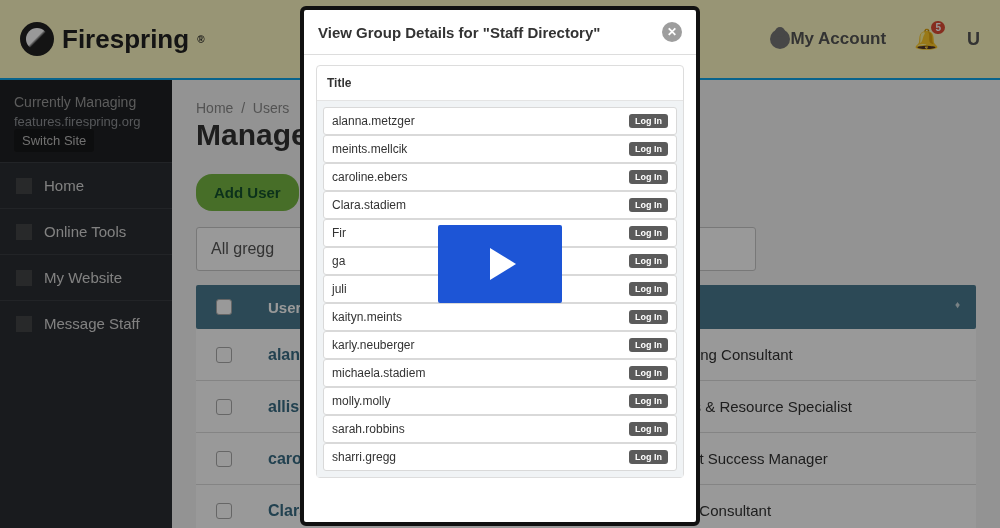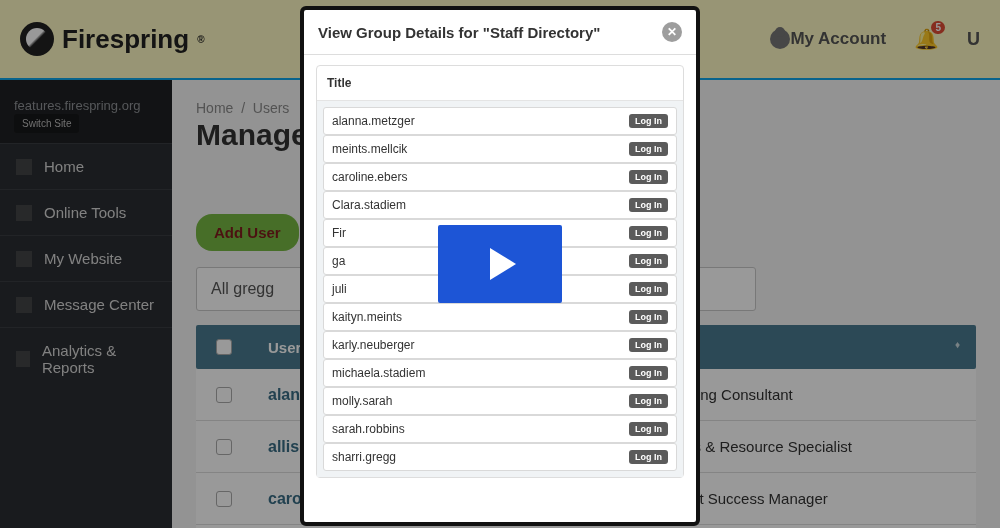--- a/index.html
+++ b/index.html
@@ -19,30 +19,30 @@
     .myacct { display:flex; align-items:flex-end; font-size:17px; font-weight:600; color:#555;padding-left:48px; }
     .avatar-ico { width:20px; height:20px; border-radius:50%; background:#777; position:relative; }
     .avatar-ico::before { content:""; position:absolute; top:-2px; left:5px; width:10px; height:10px; border-radius:50%; background:#777; }
     .bell { position:relative; font-size:20px; color:#555; }
     .bell .badge { position:absolute; top:-6px; right:-6px; background:#e04b34; color:#fff; font-size:10px; padding:1px 4px; border-radius:8px; font-weight:700; }
 
     .sidebar { position:absolute; top:80px; left:0; width:172px; bottom:0; background:#2b2e32; color:#bbb; }
     .managing { padding:14px 14px 10px; background:#1f2124; }
     .managing .lbl { font-size:14px; color:#999; }
     .managing .site { font-size:13px; color:#8f9296; margin-top:4px; }
-    .switch { display:inline-block; margin-top:0; font-size:10px; background:#171819; color:#bcbcbc; padding:4px 8px; border-radius:3px; }
+    .switch { display:inline-block; margin-top:0; font-size:13px; background:#171819; color:#bcbcbc; padding:4px 8px; border-radius:3px; }
     .nav li { list-style:none; padding:14px 16px; font-size:15px; color:#d7d7d7; border-top:1px solid #3a3d41; display:flex; align-items:center; gap:12px; }
     .nav li .ic { width:16px; height:16px; background:#555; opacity:.6; }
 
     .main { position:absolute; left:172px; top:80px; right:0; bottom:0; background:#f5f5f5; padding:20px 24px; }
     .crumbs { font-size:14px; color:#8a8a8a; }
     .crumbs a { color:#8a8a8a; text-decoration:none; }
     h1 { font-size:30px; font-weight:700; color:#333; margin-top:2px; }
     .btns { margin-top:22px; display:flex; gap:10px; }
-    .btn-green { background:#77b843; color:#7f1d1d; font-weight:700; padding:10px 18px; border-radius:16px; font-size:15px;margin-top:40px; }
+    .btn-green { background:#77b843; color:#14532d; font-weight:700; padding:10px 18px; border-radius:16px; font-size:15px; }
     .filterbox { margin-top:16px; background:#fff; border:1px solid #c9c9c9; padding:12px 14px; width:560px; font-size:16px; color:#555; border-radius:3px; }
     .tablehead { margin-top:14px; display:flex; align-items:center; background:#4a7b8f; color:#fff; height:44px; border-radius:2px; }
     .th-check { width:56px; display:flex; justify-content:center; }
     .chk { width:16px; height:16px; background:#fff; border-radius:3px; border:1px solid #aaa; }
     .th { padding:0 16px; font-weight:700; font-size:15px; }
     .th-user { width:280px; }
     .th-spacer { flex:1; }
     .th-title { width:380px; }
     .sorticon { display:inline-block; margin-left:8px; font-size:10px; opacity:.7; }
     .row { display:flex; align-items:center; height:52px; border-bottom:1px solid #ddd; background:#fff; }
@@ -90,43 +90,40 @@
       </div>
       <div class="bell">
         🔔<span class="badge">5</span>
       </div>
       <div style="font-size:18px;font-weight:700;color:#555">U</div>
     </div>
   </div>
 
   <div class="sidebar">
     <div class="managing">
+      <div class="lbl">Currently Managing</div>
       <div class="site">features.firespring.org</div>
       <span class="switch">Switch Site</span>
     </div>
     <ul class="nav">
       <li>
           <span class="ic"></span>
           <span>Home</span>
         </li>
       <li>
           <span class="ic"></span>
           <span>Online Tools</span>
         </li>
       <li>
           <span class="ic"></span>
           <span>My Website</span>
         </li>
       <li>
           <span class="ic"></span>
-          <span>Message Center</span>
-        </li>
-      <li>
-          <span class="ic"></span>
-          <span>Analytics &amp; Reports</span>
+          <span>Message Staff</span>
         </li>
     </ul>
   </div>
 
   <div class="main">
     <div class="crumbs">
       <a>Home</a>
       &nbsp;<span>/</span>&nbsp;
       <a>Users</a>
     </div>
@@ -232,21 +229,21 @@
               </div>
               <div class="member">
                 <span>karly.neuberger</span>
                 <span class="login">Log In</span>
               </div>
               <div class="member">
                 <span>michaela.stadiem</span>
                 <span class="login">Log In</span>
               </div>
               <div class="member">
-                <span>molly.sarah</span>
+                <span>molly.molly</span>
                 <span class="login">Log In</span>
               </div>
               <div class="member">
                 <span>sarah.robbins</span>
                 <span class="login">Log In</span>
               </div>
               <div class="member">
                 <span>sharri.gregg</span>
                 <span class="login">Log In</span>
               </div>

